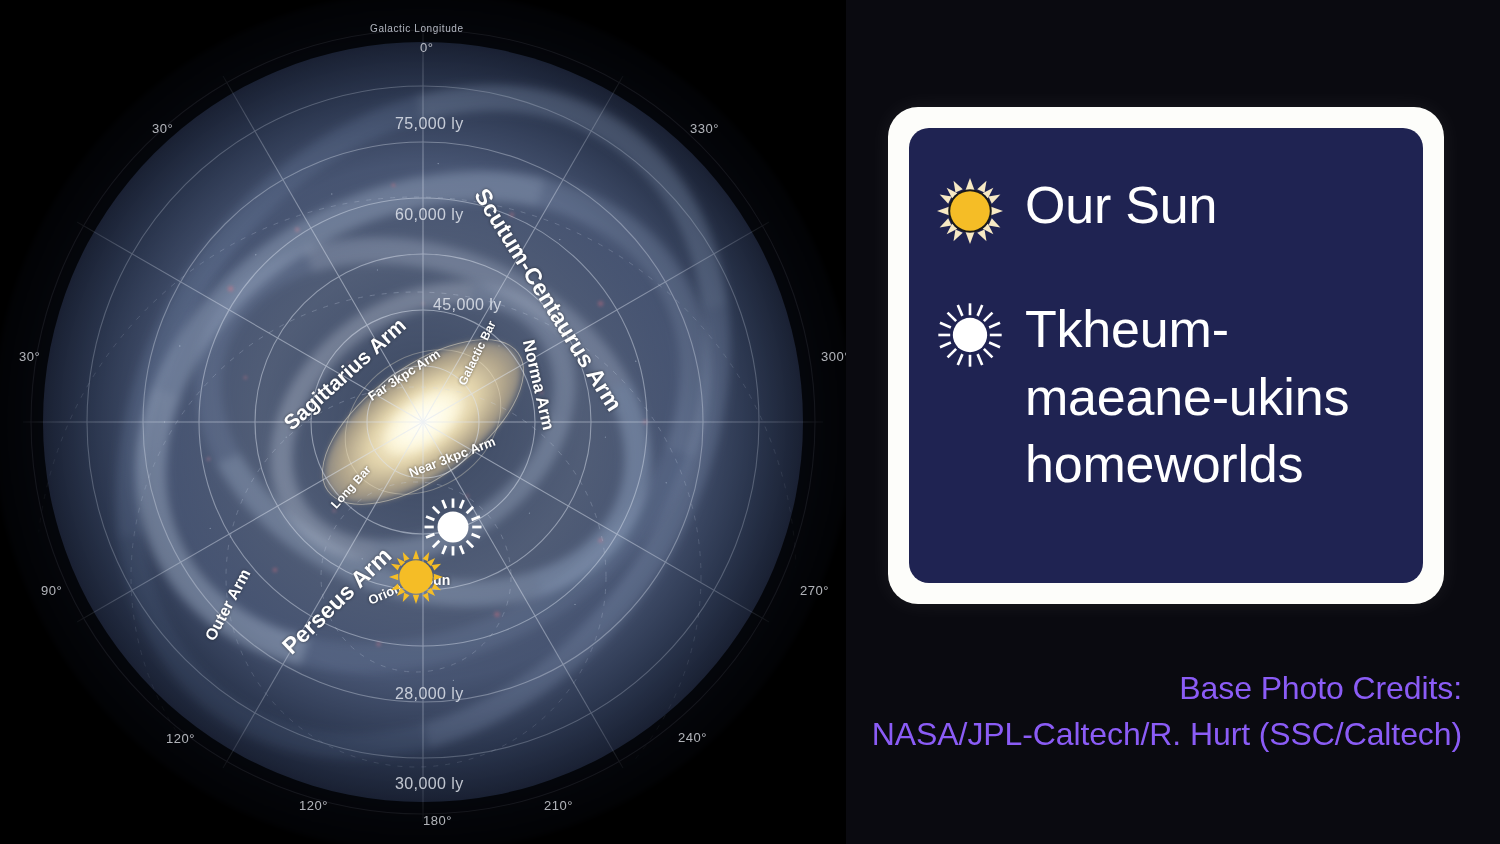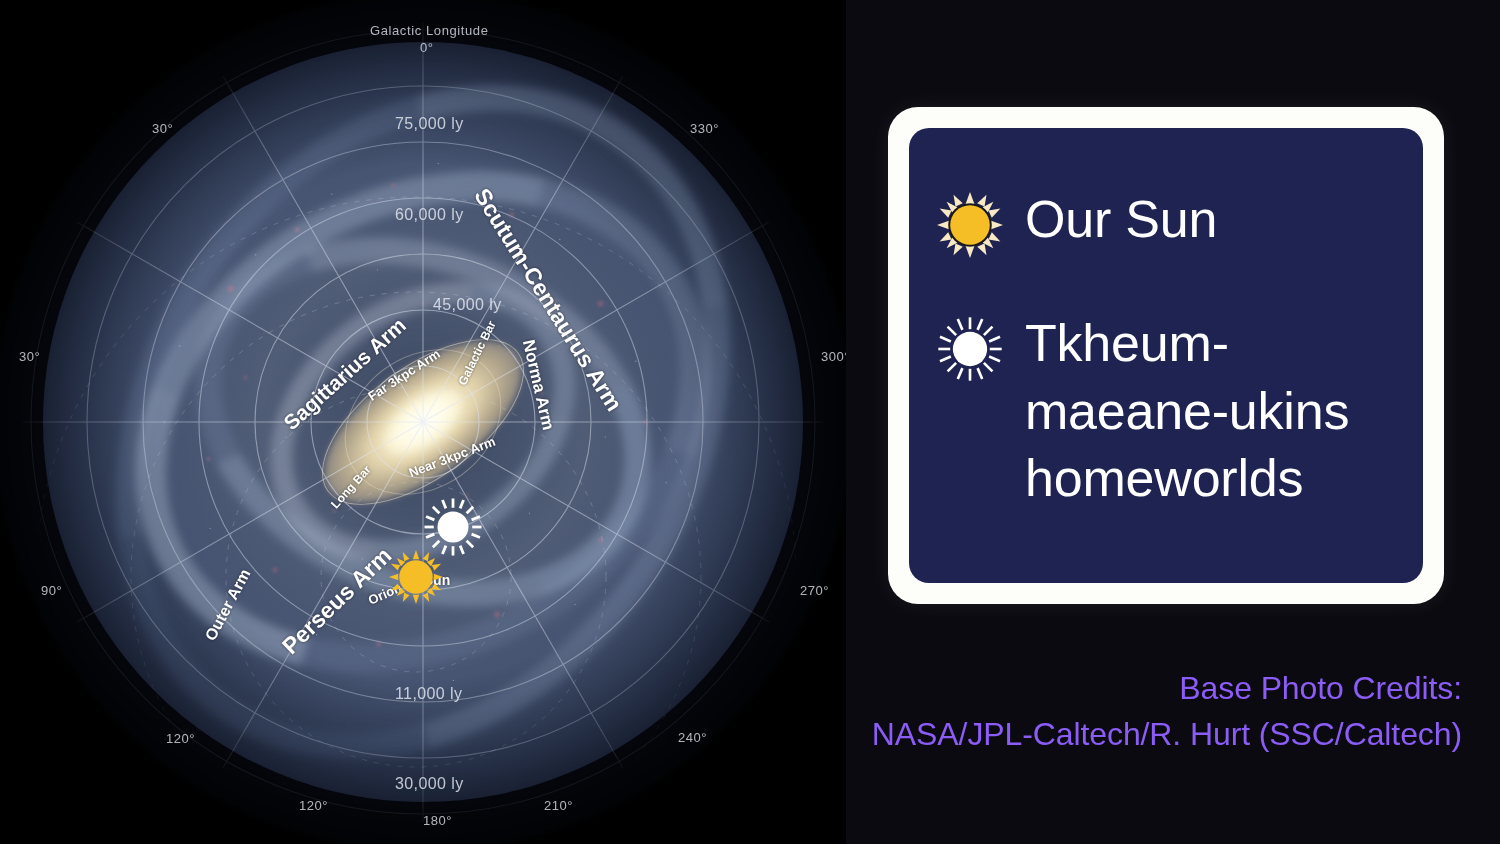--- a/index.html
+++ b/index.html
@@ -205,21 +205,21 @@
   .distlabel {
     position: absolute;
     color: rgba(232,236,244,.80);
     font-size: 16px;
     letter-spacing: .4px;
     white-space: nowrap;
   }
   .title-longitude {
     position: absolute;
     color: rgba(215,220,230,.82);
-    font-size: 13px;
+    font-size: 10px;
     letter-spacing: .6px;
     white-space: nowrap;
   }
 
   
   .marker { position: absolute; transform: translate(-50%,-50%); }
 
   
   #right-panel {
     position: absolute;
@@ -240,21 +240,20 @@
     left: 21px; top: 21px;
     right: 21px; bottom: 21px;
     background: #1f2352;
     border-radius: 20px;
     padding: 44px 26px 44px 28px;
   }
   .legend-row {
     display: flex;
     align-items: flex-start;
     gap: 22px;
-    margin-top: 14px;
   }
   .legend-row + .legend-row { margin-top: 52px; }
   .legend-icon {
     flex: 0 0 auto;
     width: 66px; height: 66px;
     margin-top: 6px;
   }
   .legend-label {
     color: #ffffff;
     font-size: 52px;
@@ -354,21 +353,21 @@
         <div class="gridlabel" style="left: 544px; top: 798px;">210°</div>
         <div class="gridlabel" style="left: 678px; top: 730px;">240°</div>
         <div class="gridlabel" style="left: 800px; top: 583px;">270°</div>
         <div class="gridlabel" style="left: 821px; top: 349px;">300°</div>
         <div class="gridlabel" style="left: 690px; top: 121px;">330°</div>
       </div>
     <div id="distance-labels">
         <div class="distlabel" style="left: 395px; top: 115px;">75,000 ly</div>
         <div class="distlabel" style="left: 395px; top: 206px; text-align: right;">60,000 ly</div>
         <div class="distlabel" style="left: 395px; top: 296px; margin-left: 38px;">45,000 ly</div>
-        <div class="distlabel" style="left: 395px; top: 685px;">11,000 ly</div>
+        <div class="distlabel" style="left: 395px; top: 685px;">28,000 ly</div>
         <div class="distlabel" style="left: 395px; top: 775px;">30,000 ly</div>
       </div>
     <div id="feature-labels">
         <div class="maplabel" style="left: 548px; top: 300px; font-size: 23px; font-weight: 700; transform: translate(-50%, -50%) rotate(58deg);">Scutum-Centaurus Arm</div>
         <div class="maplabel" style="left: 345px; top: 374px; font-size: 21px; font-weight: 700; transform: translate(-50%, -50%) rotate(-42deg);">Sagittarius Arm</div>
         <div class="maplabel" style="left: 538px; top: 385px; font-size: 17px; font-weight: 700; transform: translate(-50%, -50%) rotate(77deg);">Norma Arm</div>
         <div class="maplabel" style="left: 337px; top: 601px; font-size: 23px; font-weight: 700; transform: translate(-50%, -50%) rotate(-44deg);">Perseus Arm</div>
         <div class="maplabel" style="left: 228px; top: 605px; font-size: 16px; font-weight: 700; transform: translate(-50%, -50%) rotate(-62deg);">Outer Arm</div>
         <div class="maplabel" style="left: 404px; top: 375px; font-size: 13px; font-weight: 700; transform: translate(-50%, -50%) rotate(-33deg);">Far 3kpc Arm</div>
         <div class="maplabel" style="left: 452px; top: 457px; font-size: 13px; font-weight: 700; transform: translate(-50%, -50%) rotate(-21deg);">Near 3kpc Arm</div>

